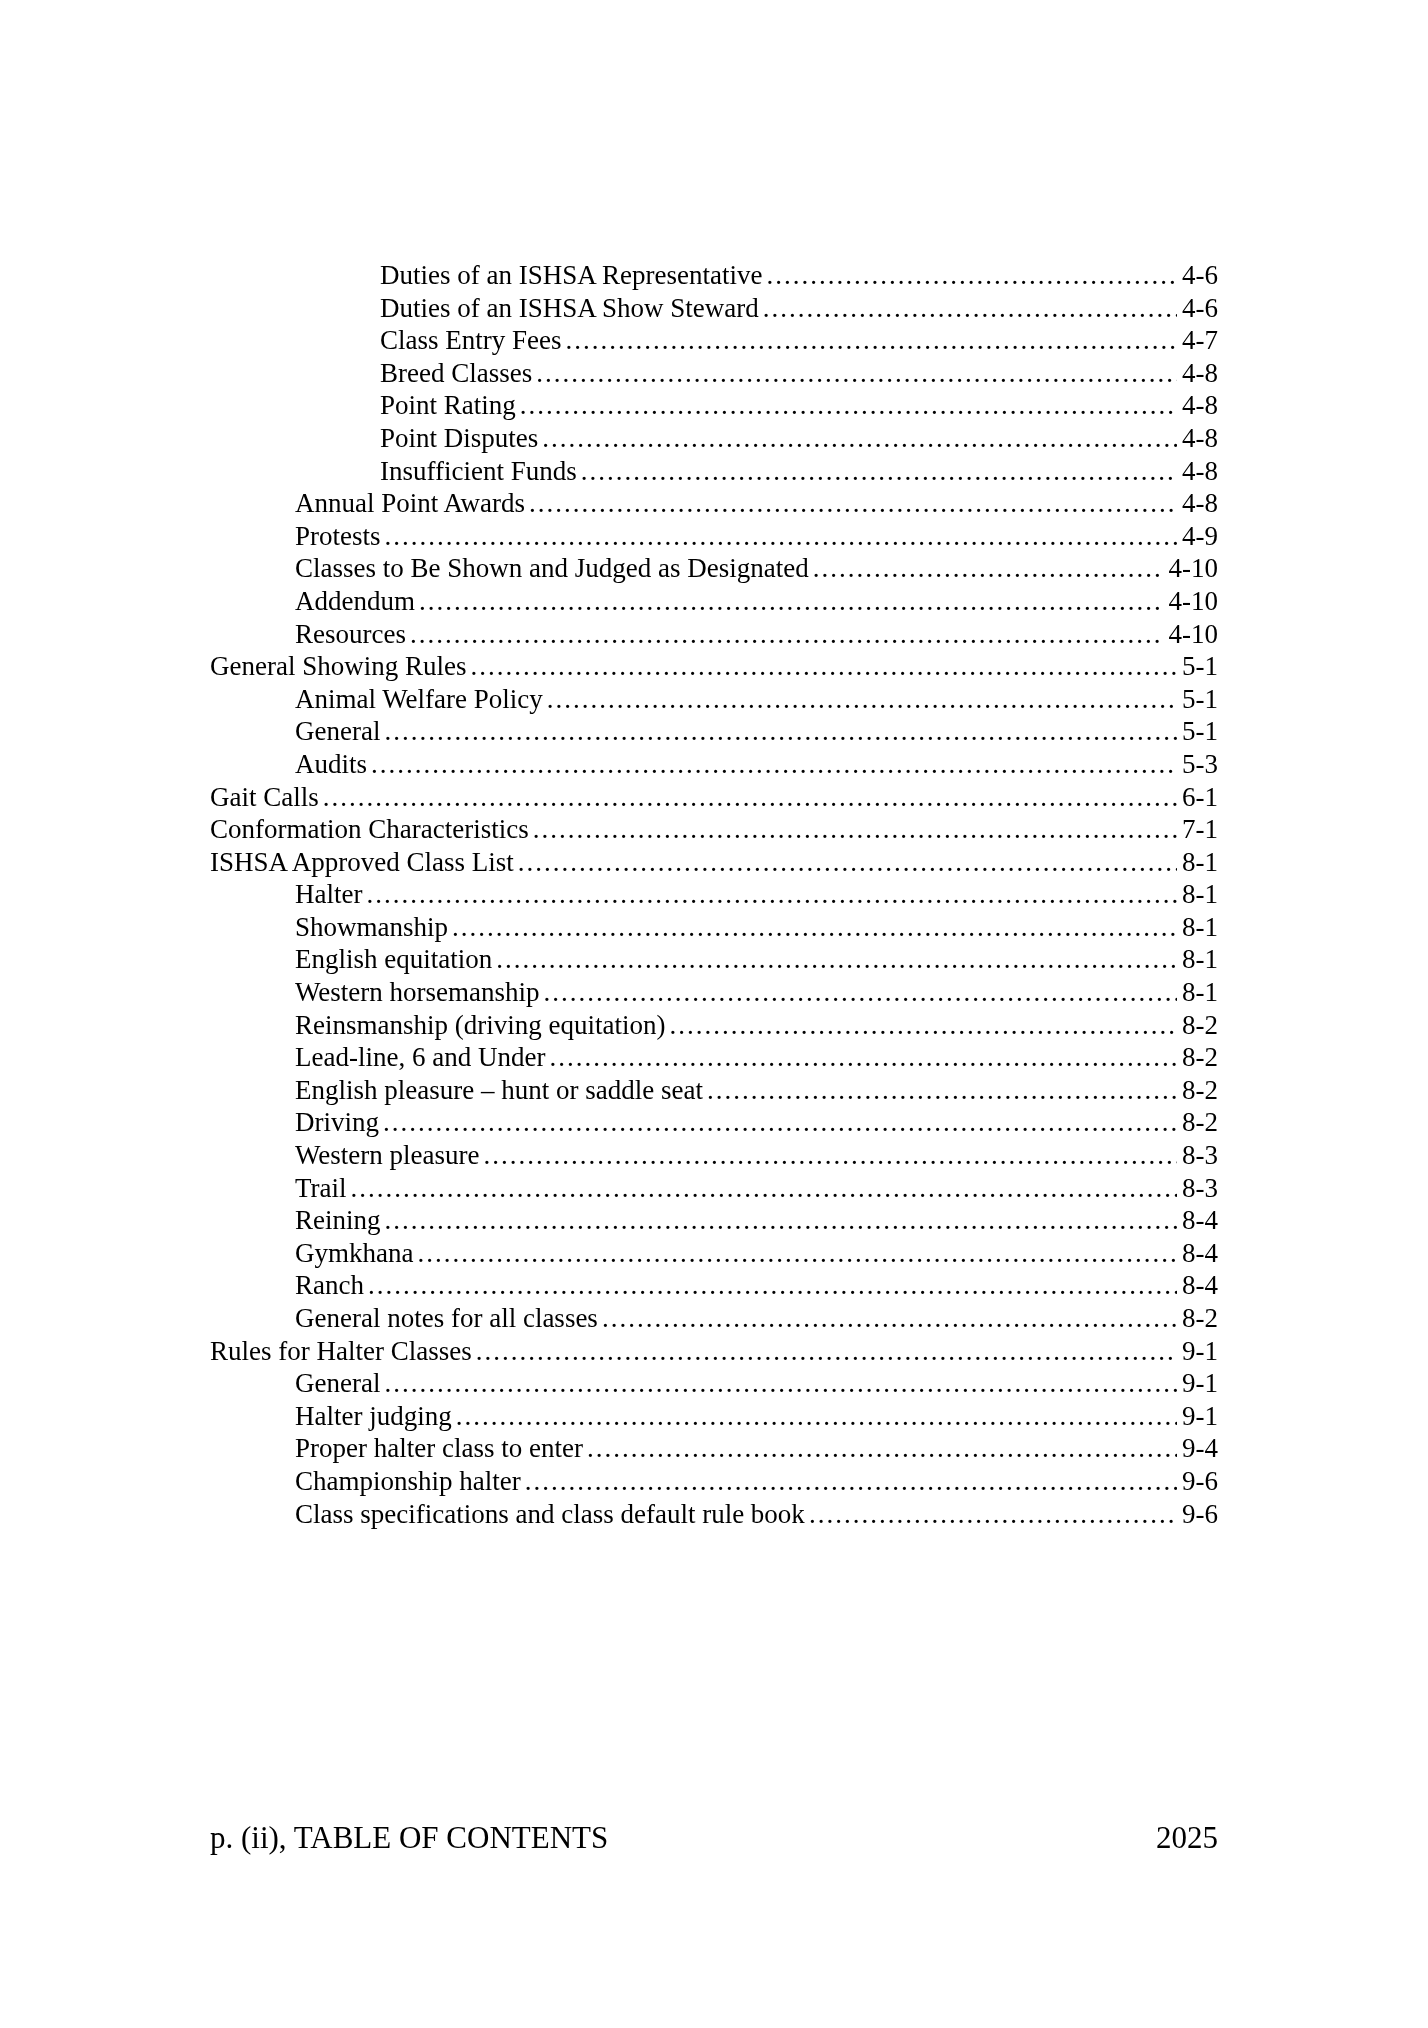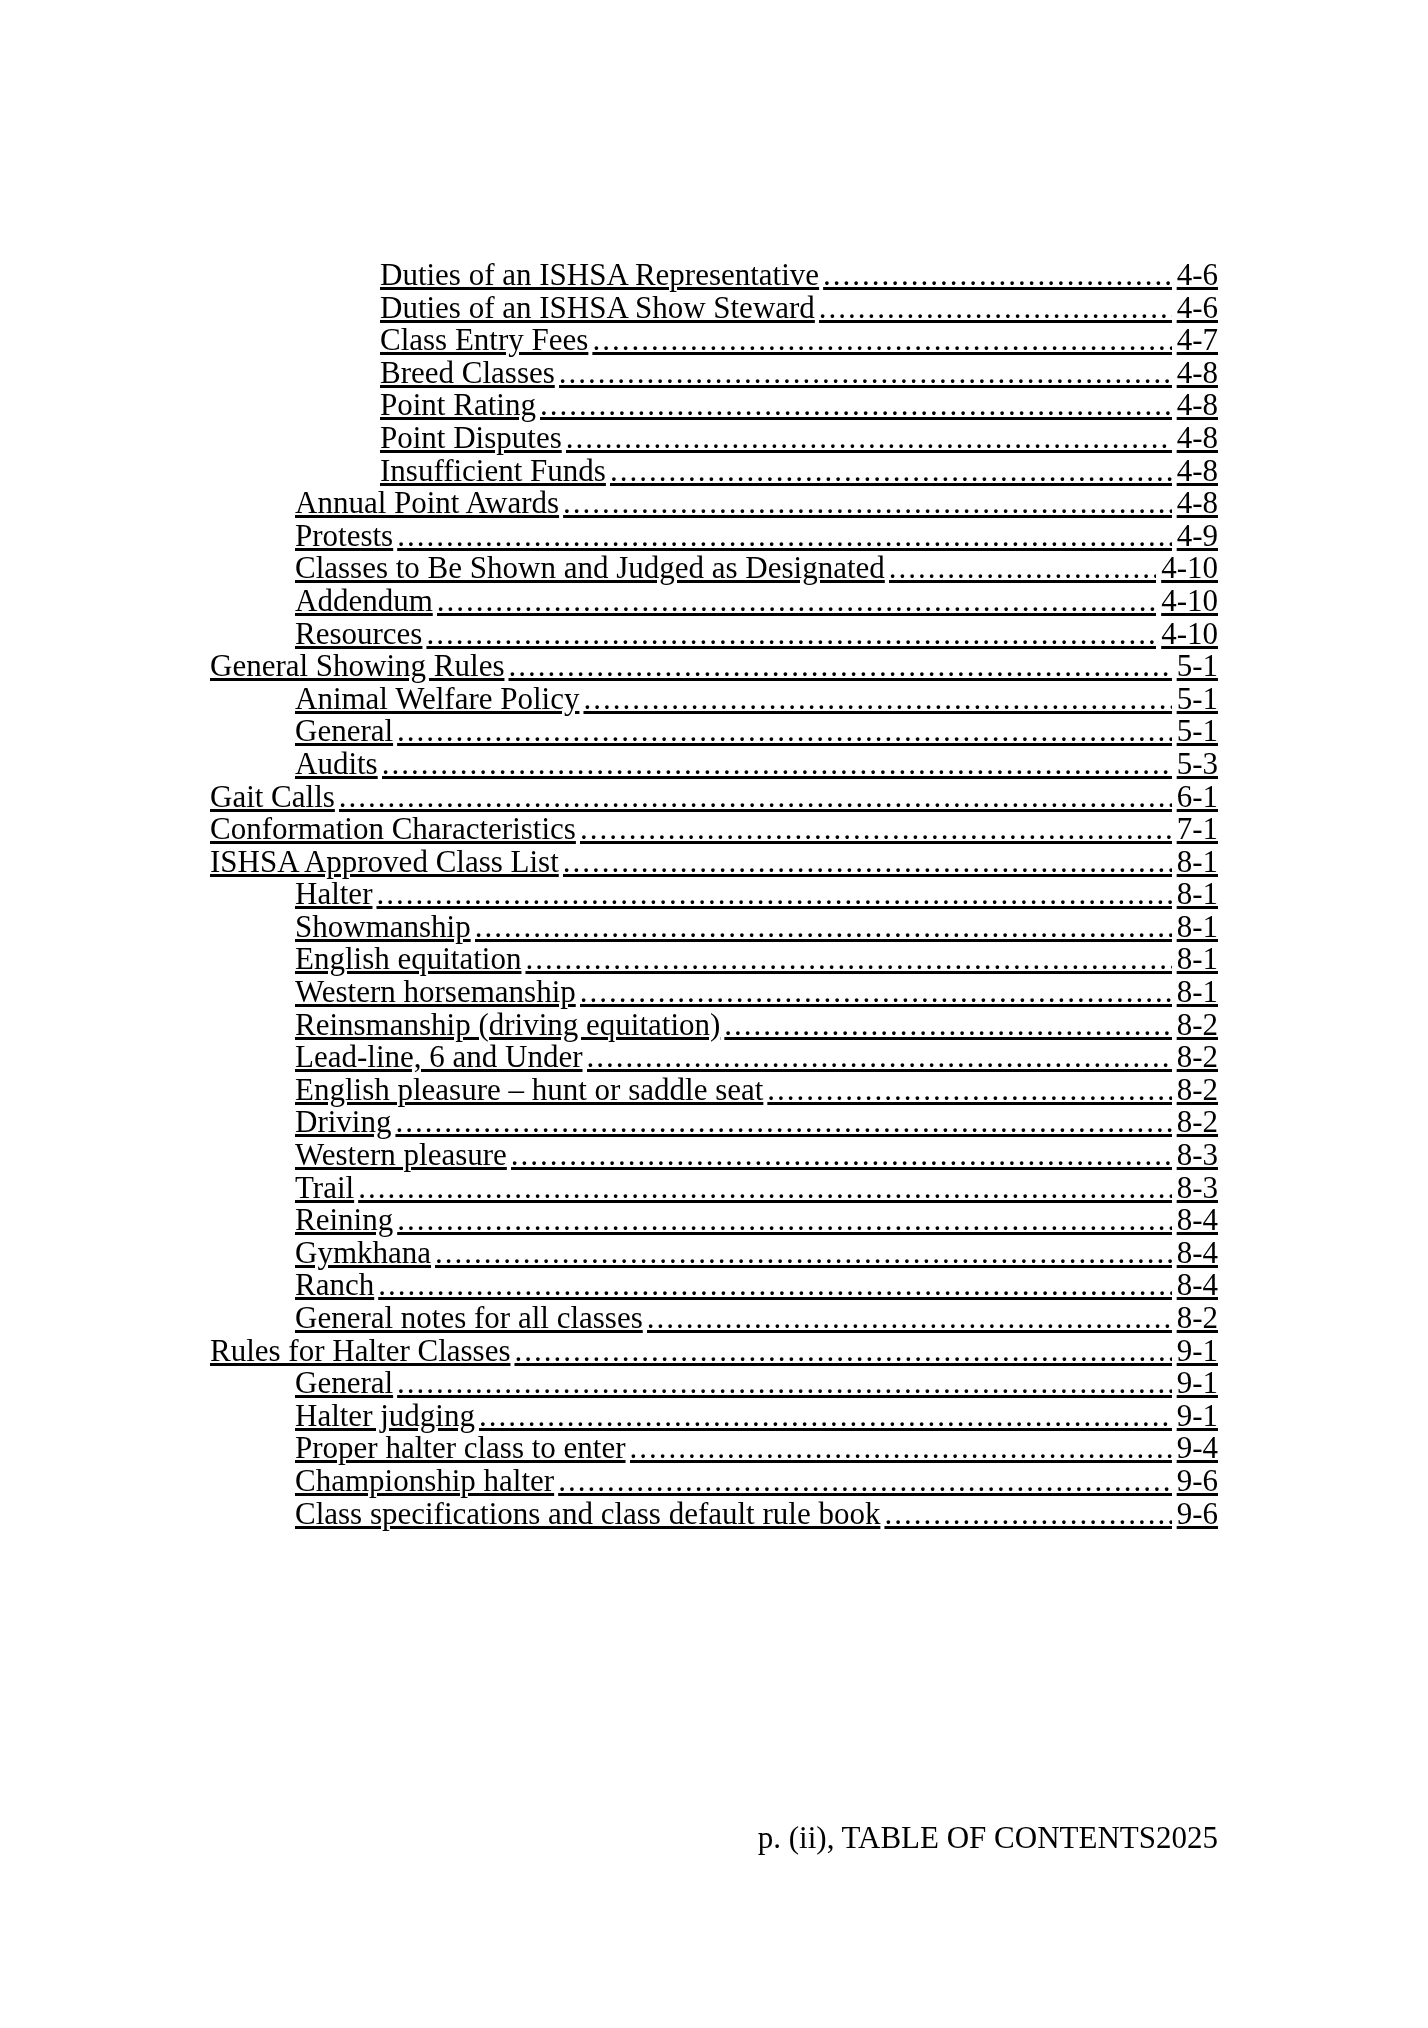--- a/index.html
+++ b/index.html
@@ -14,23 +14,22 @@
     background: #ffffff;
     font-family: "Liberation Serif", "DejaVu Serif", serif;
     color: #000000;
     overflow: hidden;
   }
   .toc {
     position: absolute;
     left: 210px;
     right: 210px;
     top: 259px;
-    font-size: 31px;
+    font-size: 27px;
     line-height: 32.6px;
-    text-decoration: underline;
   }
   .toc-group { margin: 0; }
   .toc-group + .toc-group { }
   .toc-row {
     display: flex;
     align-items: baseline;
     white-space: nowrap;
   }
   .toc-row.level-1 { margin-left: 0; }
   .toc-row.level-2 { margin-left: 85px; }
@@ -51,21 +50,21 @@
   .toc-page {
     flex: 0 0 auto;
     margin-left: 2px;
   }
   .footer {
     position: absolute;
     left: 210px;
     right: 210px;
     top: 1821px;
     display: flex;
-    justify-content: flex-end;
+    justify-content: space-between;
     align-items: baseline;
     font-size: 31px;
     line-height: 33px;
   }
 </style>
 </head>
 <body>
 
 <div class="page">
   <div class="toc" id="toc">

